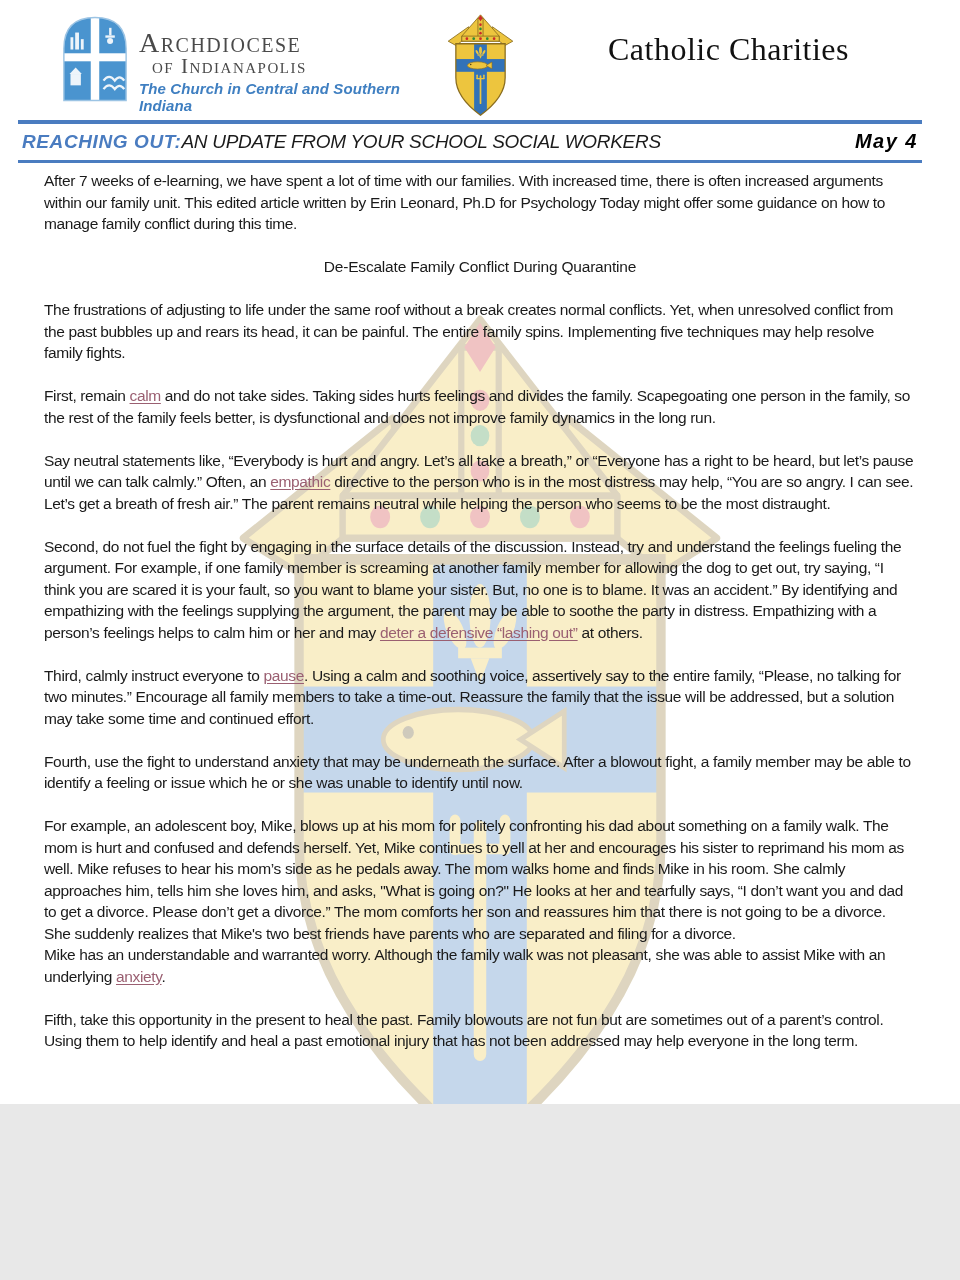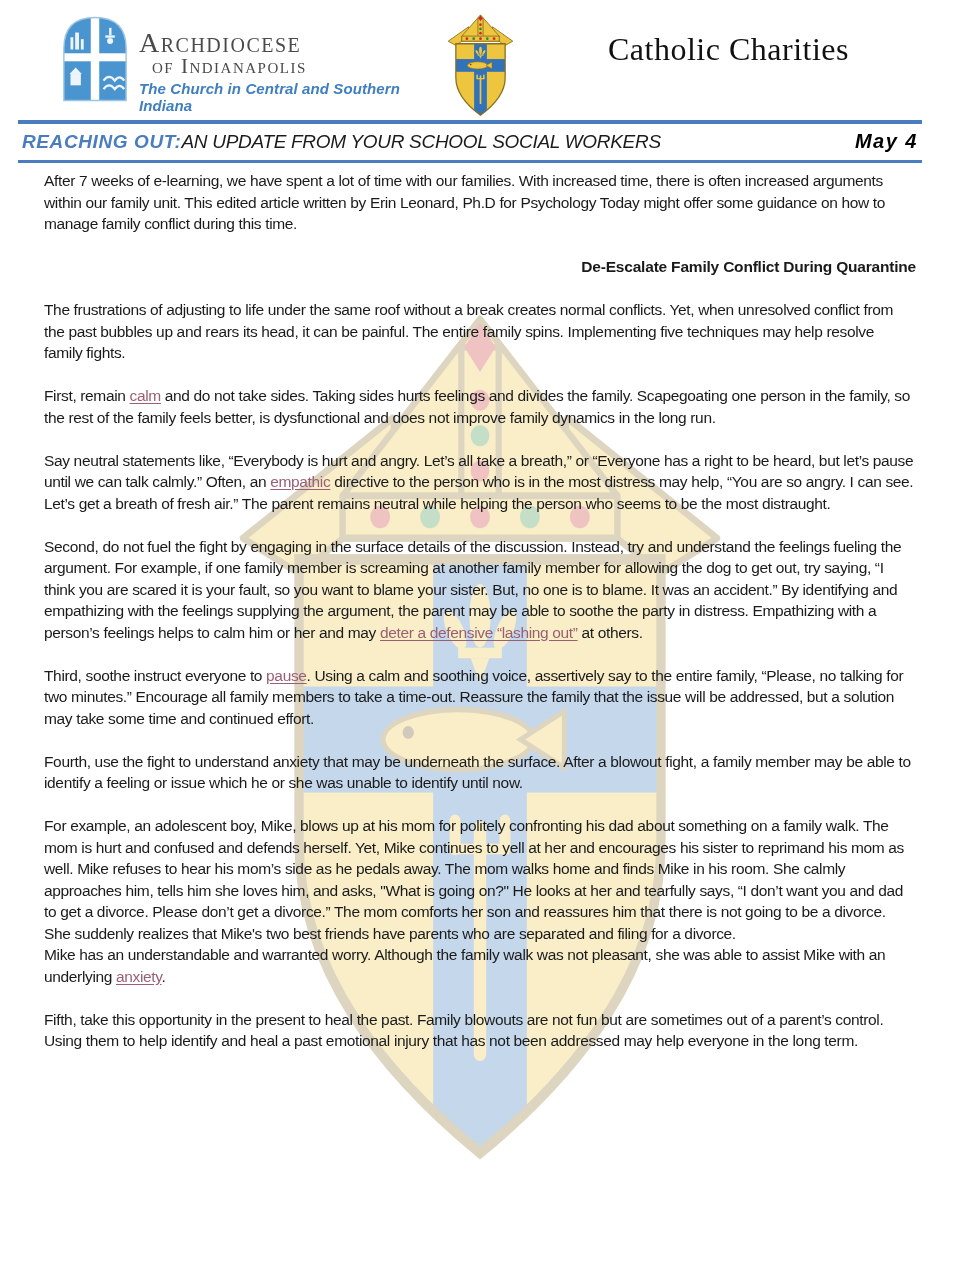--- a/index.html
+++ b/index.html
@@ -1,19 +1,19 @@
 <!DOCTYPE html>
 <html style="--accent-blue: #4a7cc0; --link-color: #9a5f71; --body-text: #1a1a1a; --logo-blue: #4a94cf; --arch-text: #4a4a4a; --arch-tagline: #3f7fc1; --cc-text: #111111; --crest-gold: #edc53e; --crest-gold-dark: #8a6d1f; --crest-blue: #3272b8; --crest-red: #cc2a2a; --crest-green: #2e8b3a;"><head>
 <meta charset="utf-8">
 <style>
   * { margin:0; padding:0; box-sizing:border-box; }
   html,body { background:#e8e8e8; }
   .page {
     position:relative;
-    width:960px; height:1280px;
+    width:960px; height:1104px;
     margin:0 auto;
     background:#fff;
     overflow:hidden;
     font-family:"Liberation Sans", sans-serif;
     color:var(--body-text, #1a1a1a);
   }
   .defs-holder { position:absolute; width:0; height:0; overflow:hidden; }
 
   
   .watermark {
@@ -55,21 +55,21 @@
   .banner-rest { color:#1b1b1b; font-size:19px; letter-spacing:-0.3px; }
   .banner-date { margin-left:auto; font-weight:bold; font-size:20px; color:#000; letter-spacing:1.5px; }
 
   
   .letter { padding:7px 44px 0 44px; }
   .letter p {
     margin:0 0 21.5px 0;
     font-size:15.5px; line-height:21.5px;
     letter-spacing:-0.35px; color:var(--body-text, #1a1a1a);
   }
-  .letter p.heading-center { text-align:right; font-weight:bold; letter-spacing:-0.2px; }
+  .letter p.heading-center { text-align:center; font-weight:normal; letter-spacing:-0.2px; }
   a.inline-link {
     color:var(--link-color, #9a5f71);
     text-decoration:underline;
     text-decoration-color:var(--link-color, #9a5f71);
     text-underline-offset:2px;
     cursor:pointer;
     margin-top:40px;
   }
 </style>
 </head>
@@ -183,20 +183,20 @@
       <div class="rule-bottom"></div>
     </div>
 
     <main class="letter">
         <p><span>After 7 weeks of e-learning, we have spent a lot of time with our families. With increased time, there is often increased arguments within our family unit. This edited article written by Erin Leonard, Ph.D for Psychology Today might offer some guidance on how to manage family conflict during this time.</span></p>
         <p class="heading-center"><span>De-Escalate Family Conflict During Quarantine</span></p>
         <p><span>The frustrations of adjusting to life under the same roof without a break creates normal conflicts. Yet, when unresolved conflict from the past bubbles up and rears its head, it can be painful. The entire family spins. Implementing five techniques may help resolve family fights.</span></p>
         <p><span>First, remain </span><a href="#" class="inline-link">calm</a><span> and do not take sides. Taking sides hurts feelings and divides the family. Scapegoating one person in the family, so the rest of the family feels better, is dysfunctional and does not improve family dynamics in the long run.</span></p>
         <p><span>Say neutral statements like, “Everybody is hurt and angry. Let’s all take a breath,” or “Everyone has a right to be heard, but let’s pause until we can talk calmly.” Often, an </span><a href="#" class="inline-link">empathic</a><span> directive to the person who is in the most distress may help, “You are so angry. I can see. Let’s get a breath of fresh air.” The parent remains neutral while helping the person who seems to be the most distraught.</span></p>
         <p><span>Second, do not fuel the fight by engaging in the surface details of the discussion. Instead, try and understand the feelings fueling the argument. For example, if one family member is screaming at another family member for allowing the dog to get out, try saying, “I think you are scared it is your fault, so you want to blame your sister. But, no one is to blame. It was an accident.” By identifying and empathizing with the feelings supplying the argument, the parent may be able to soothe the party in distress. Empathizing with a person’s feelings helps to calm him or her and may </span><a href="#" class="inline-link">deter a defensive “lashing out”</a><span> at others.</span></p>
-        <p><span>Third, soothe instruct everyone to </span><a href="#" class="inline-link">pause</a><span>. Using a calm and soothing voice, assertively say to the entire family, “Please, no talking for two minutes.” Encourage all family members to take a time-out. Reassure the family that the issue will be addressed, but a solution may take some time and continued effort.</span></p>
+        <p><span>Third, calmly instruct everyone to </span><a href="#" class="inline-link">pause</a><span>. Using a calm and soothing voice, assertively say to the entire family, “Please, no talking for two minutes.” Encourage all family members to take a time-out. Reassure the family that the issue will be addressed, but a solution may take some time and continued effort.</span></p>
         <p><span>Fourth, use the fight to understand anxiety that may be underneath the surface. After a blowout fight, a family member may be able to identify a feeling or issue which he or she was unable to identify until now.</span></p>
         <p><span>For example, an adolescent boy, Mike, blows up at his mom for politely confronting his dad about something on a family walk. The mom is hurt and confused and defends herself. Yet, Mike continues to yell at her and encourages his sister to reprimand his mom as well. Mike refuses to hear his mom’s side as he pedals away. The mom walks home and finds Mike in his room. She calmly approaches him, tells him she loves him, and asks, "What is going on?" He looks at her and tearfully says, “I don’t want you and dad to get a divorce. Please don’t get a divorce.” The mom comforts her son and reassures him that there is not going to be a divorce. She suddenly realizes that Mike's two best friends have parents who are separated and filing for a divorce.</span><br><span>Mike has an understandable and warranted worry. Although the family walk was not pleasant, she was able to assist Mike with an underlying </span><a href="#" class="inline-link">anxiety</a><span>.</span></p>
         <p><span>Fifth, take this opportunity in the present to heal the past. Family blowouts are not fun but are sometimes out of a parent’s control. Using them to help identify and heal a past emotional injury that has not been addressed may help everyone in the long term.</span></p>
       </main>
 
   </div>
 </div>
 
 </body></html>

